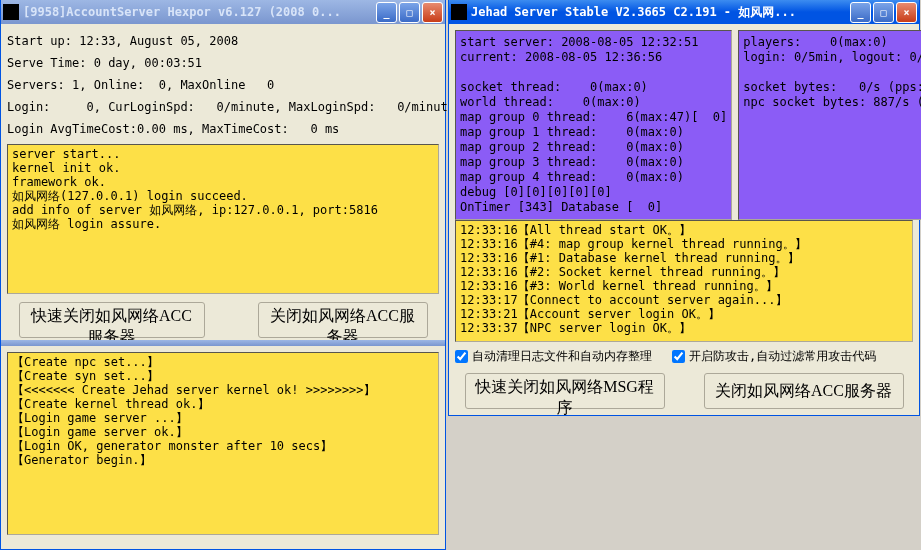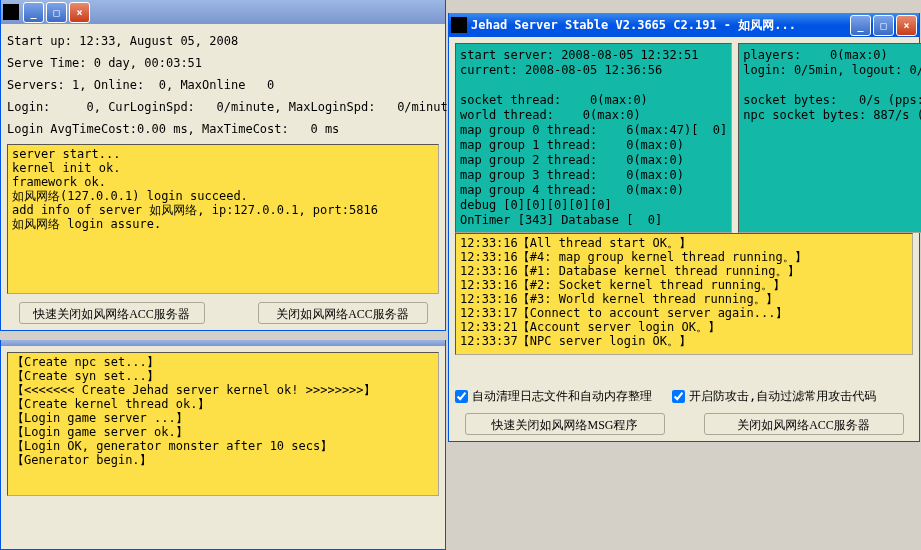--- a/index.html
+++ b/index.html
@@ -8,37 +8,38 @@
 .titlebar { height: 24px; background: linear-gradient(to bottom, #3c8cf0 0%, #0054e3 50%, #0054e3 100%); display: flex; align-items: center; padding: 0 2px; color: #fff; font-weight: bold; }
 .titlebar.inactive { background: linear-gradient(to bottom, #9db7e4 0%, #7a96cf 100%); color: #d8e4f8; }
 .titlebar-icon { width: 16px; height: 16px; background: #000; margin-right: 4px; display: inline-block; }
 .titlebar-text { flex: 1; white-space: nowrap; overflow: hidden; text-overflow: ellipsis; }
 .titlebar-buttons { display: flex; gap: 2px; }
 .titlebar-btn { width: 21px; height: 21px; background: linear-gradient(to bottom, #7ba4e8, #3b6bc7); border: 1px solid #fff; border-radius: 3px; color: #fff; font-size: 10px; font-weight: bold; display: flex; align-items: center; justify-content: center; cursor: pointer; }
 .titlebar-btn.close { background: linear-gradient(to bottom, #e88b6f, #c83c18); }
 .content { padding: 6px; font-family: "Fixedsys", "宋体", monospace; font-size: 12px; }
 .info-block { white-space: pre; line-height: 22px; margin-bottom: 4px; }
 .textbox { background: #fde047; border: 1px inset #aca899; padding: 2px 4px; white-space: pre; line-height: 14px; overflow: auto; }
-.button { background: #ece9d8; border: 1px solid #aca899; border-radius: 3px; padding: 3px 8px; font-family: "宋体", SimSun; font-size: 12px; cursor: pointer; height: 22px; }
+.button { background: #ece9d8; border: 1px solid #aca899; border-radius: 3px; padding: 3px 8px; font-family: "宋体", SimSun; font-size: 16px; cursor: pointer; height: 36px; }
 .button-row { display: flex; gap: 30px; margin-top: 8px; justify-content: space-around; }
 .checkbox-row { display: flex; gap: 20px; margin: 6px 0; }
-.checkbox-row label { display: flex; align-items: center; gap: 4px; margin-top: 27px; }
+.checkbox-row label { display: flex; align-items: center; gap: 4px; }
 .checkbox-row input { margin: 0; }
 .stats-pane { display: flex; gap: 6px; }
-.stats-box { border: 1px inset #aca899; background: #14b8a6; padding: 4px; white-space: pre; line-height: 15px; font-family: "Fixedsys", monospace; }
+.stats-box { border: 1px inset #aca899; background: #8b5cf6; padding: 4px; white-space: pre; line-height: 15px; font-family: "Fixedsys", monospace; }
 #win1 { left: 0; top: 0; width: 446px; }
-#win2 { left: 448; top: 13px; width: 472px; }
+#win2 { left: 448; top: 0; width: 472px; }
 #win3 { left: 0; top: 340px; width: 446px; height: 210px; }
 </style>
 </head>
 <body>
 
 <div class="window" id="win1">
   <div class="titlebar inactive">
     <span class="titlebar-icon"></span>
+    <span class="titlebar-text">[9958]AccountServer Hexpor v6.127 (2008 0...</span>
     <div class="titlebar-buttons">
       <div class="titlebar-btn">_</div>
       <div class="titlebar-btn">□</div>
       <div class="titlebar-btn close">×</div>
     </div>
   </div>
   <div class="content">
     <div class="info-block">Start up: 12:33, August 05, 2008
 Serve Time: 0 day, 00:03:51
 Servers: 1, Online:  0, MaxOnline   0
@@ -108,21 +109,21 @@
     <div class="button-row" style="gap:20px">
       <button class="button" style="width:200px">快速关闭如风网络MSG程序</button>
       <button class="button" style="width:200px">关闭如风网络ACC服务器</button>
     </div>
   </div>
 </div>
 
 <div class="window" id="win3">
   <div class="titlebar inactive" style="height:6px"></div>
   <div class="content">
-    <div class="textbox" style="height:144px">【Create npc set...】
+    <div class="textbox" style="height:183px">【Create npc set...】
 【Create syn set...】
 【&lt;&lt;&lt;&lt;&lt;&lt;&lt; Create Jehad server kernel ok! &gt;&gt;&gt;&gt;&gt;&gt;&gt;&gt;】
 【Create kernel thread ok.】
 【Login game server ...】
 【Login game server ok.】
 【Login OK, generator monster after 10 secs】
 【Generator begin.】</div>
   </div>
 </div>
 

